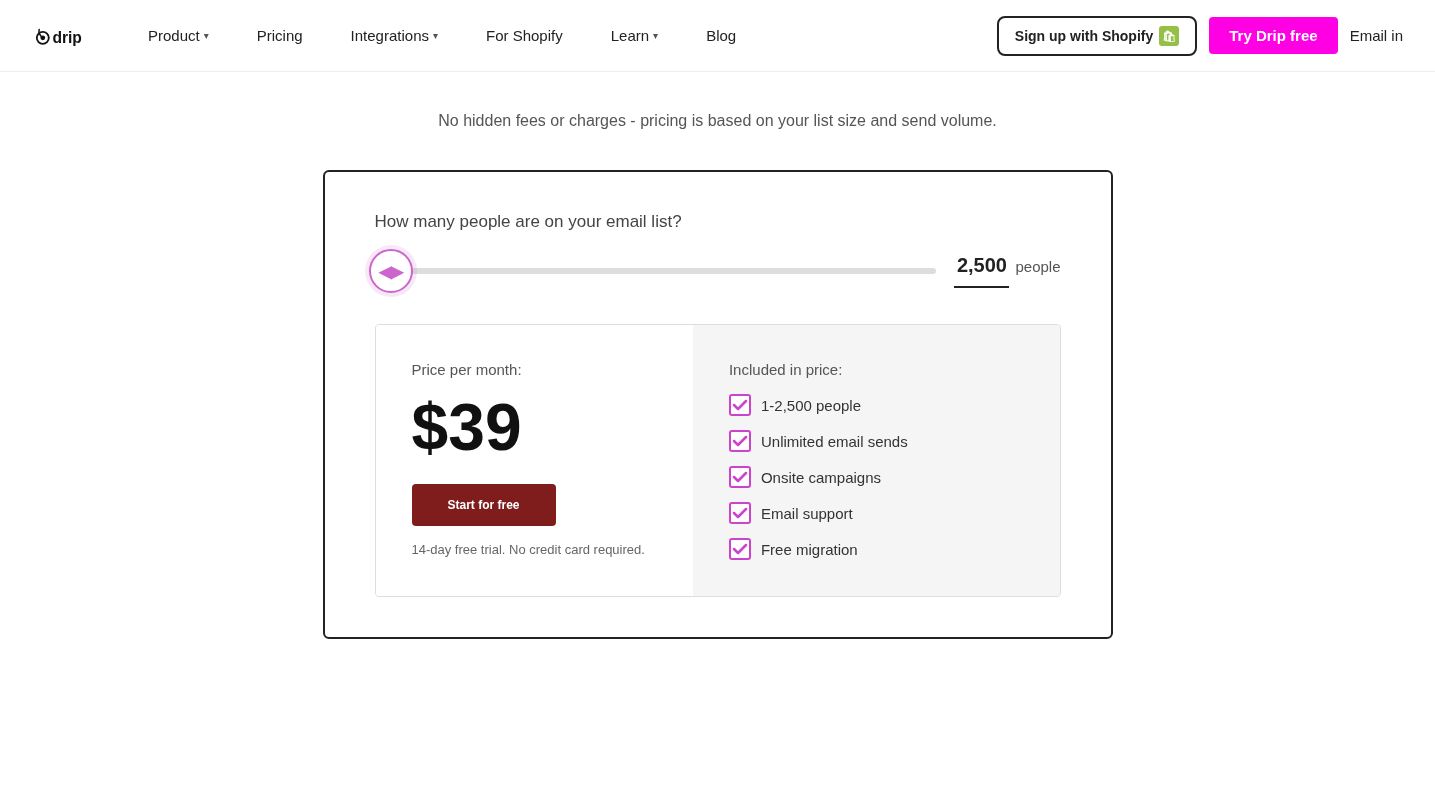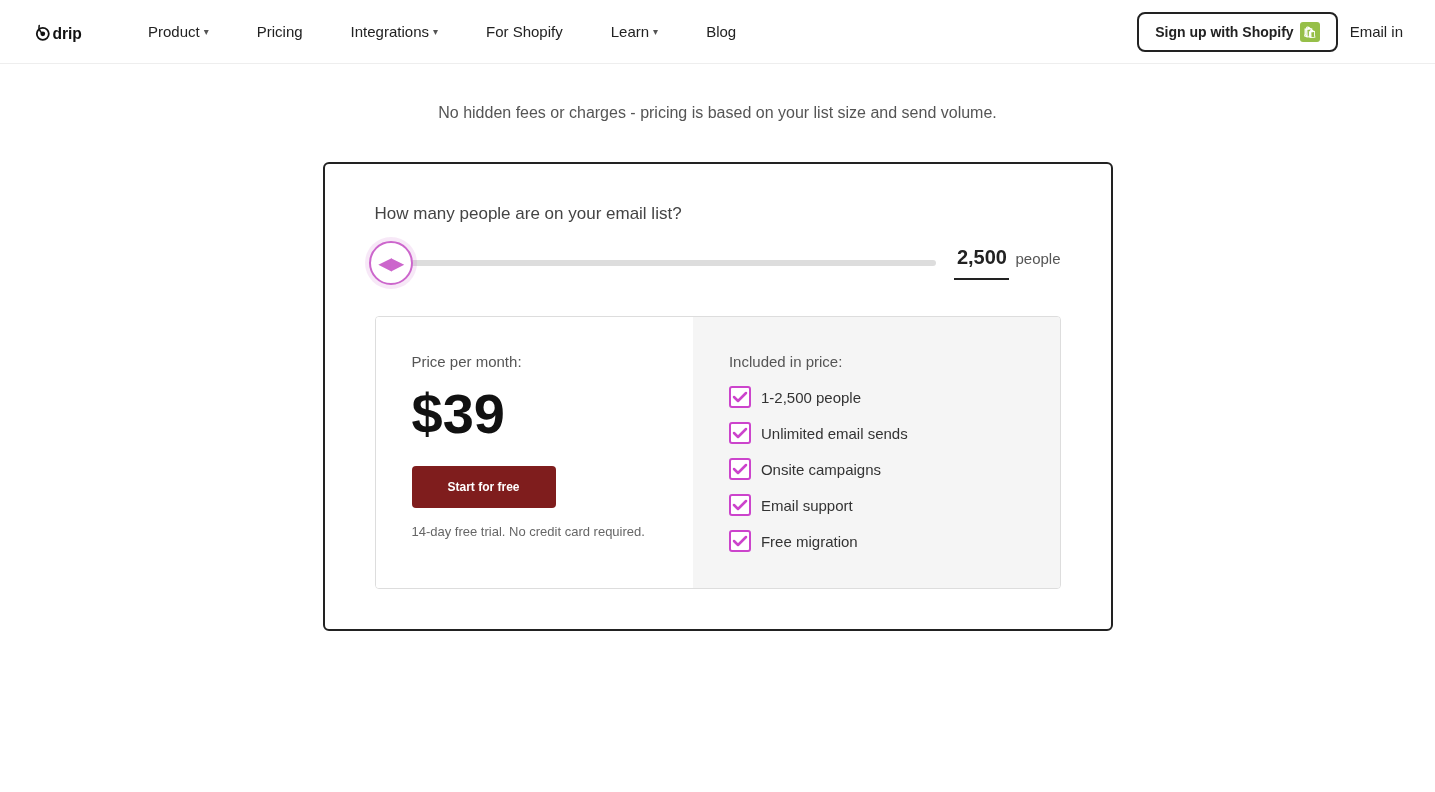--- a/index.html
+++ b/index.html
@@ -1,21 +1,21 @@
 <!DOCTYPE html>
 <html><head>
   <meta charset="utf-8">
   <style>
     * { box-sizing: border-box; margin: 0; padding: 0; }
     body { font-family: -apple-system, BlinkMacSystemFont, 'Segoe UI', sans-serif; background: #fff; color: #222; }
 
     
     nav {
       display: flex; align-items: center; justify-content: space-between;
-      padding: 0 32px; height: 64px; border-bottom: 1px solid #eee;
+      padding: 0 32px; height: 72px; border-bottom: 1px solid #eee;
     }
     .nav-left { display: flex; align-items: center; gap: 0; }
     .nav-logo { display: flex; align-items: center; margin-right: 28px; text-decoration: none; }
     .nav-logo svg { width: 72px; height: 36px; }
     .nav-links { display: flex; align-items: center; gap: 16px; }
     .nav-link {
       display: flex; align-items: center; gap: 4px;
       padding: 8px 16px; font-size: 15px; color: #222;
       text-decoration: none; cursor: pointer; font-weight: 500;
       background: none; border: none;
@@ -88,21 +88,21 @@
     .col-price {
       flex: 1; padding: 36px 36px 36px 36px; background: #fff;
     }
     .col-included {
       flex: 1.2; padding: 36px 36px 36px 36px; background: #f5f5f5;
     }
     .col-label {
       font-size: 15px; color: #555; margin-bottom: 16px; font-weight: 500;
     }
     .price-amount {
-      font-size: 56px; font-weight: 800; color: #111; margin-bottom: 24px; line-height: 1;
+      font-size: 66px; font-weight: 800; color: #111; margin-bottom: 24px; line-height: 1;
     }
     .btn-start {
       display: inline-block; background: #7f1d1d; color: #fff;
       border: none; border-radius: 4px; padding: 14px 36px;
       font-size: 12px; font-weight: 700; cursor: pointer; margin-bottom: 16px;
     }
     .trial-note { font-size: 13px; color: #666; }
     .included-list { list-style: none; display: flex; flex-direction: column; gap: 14px; margin-top: 16px; }
     .included-item { display: flex; align-items: center; gap: 10px; font-size: 15px; color: #333; }
     .check-icon {
@@ -147,20 +147,23 @@
       <button class="nav-link">
         <span>Blog</span>
       </button>
     </div>
   </div>
   <div class="nav-right">
     <a class="btn-shopify" href="#">
       <span>Sign up with Shopify</span>
       <span class="shopify-icon">🛍</span>
     </a>
+    <button class="btn-try">
+      <span>Try Drip free</span>
+    </button>
     <button class="btn-signin">
       <span>Email in</span>
     </button>
   </div>
 </nav>
 
 <main>
   <p class="subtitle">No hidden fees or charges - pricing is based on your list size and send volume.</p>
 
   <div class="pricing-card">

